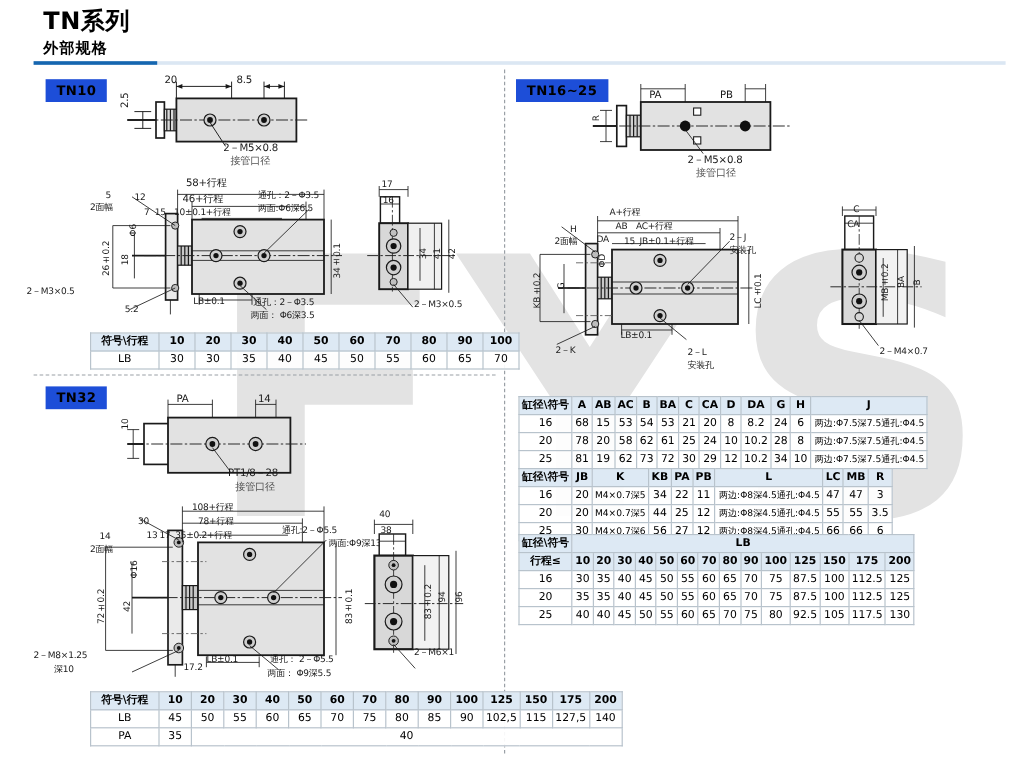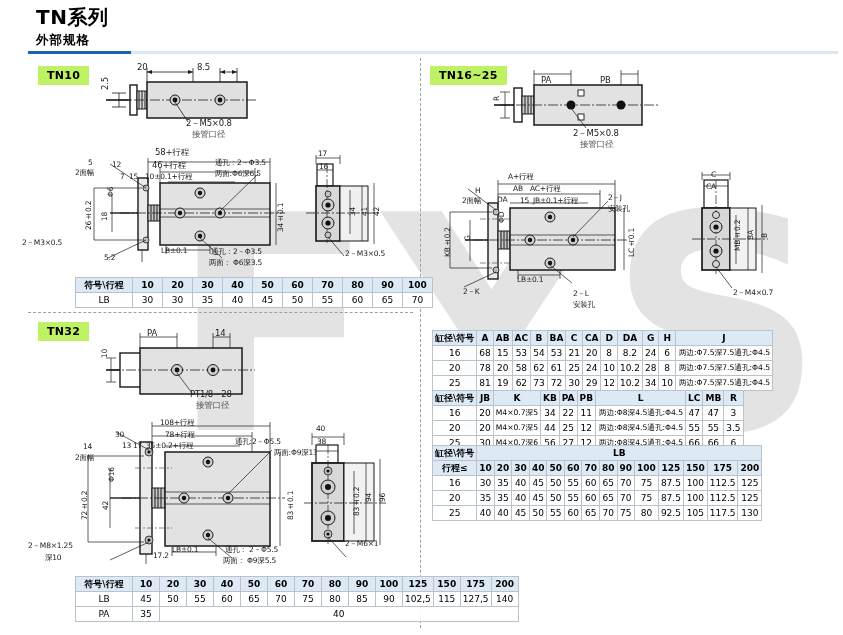--- a/index.html
+++ b/index.html
@@ -32,21 +32,21 @@
     border-left:1.4px dashed #9aa0a6;
   }
   
   .hsep{
     position:absolute;left:28px;top:312px;width:385px;height:0;
     border-top:1.4px dashed #9aa0a6;
   }
 
   
   .chip{
-    position:absolute;background:#bef264;color:#000;font-size:11px;font-weight:bold;
+    position:absolute;background:#1d4ed8;color:#000;font-size:11px;font-weight:bold;
     padding:3px 9px;letter-spacing:.3px;
   }
 
   
   .dim{position:absolute;font-size:8.5px;color:#1a1a1a;white-space:nowrap;
        font-family:"DejaVu Sans","Liberation Sans",sans-serif;letter-spacing:-.2px;}
   .dim.sm{font-size:7.5px;}
   .vt{writing-mode:vertical-rl;transform:rotate(180deg);}
 
   

